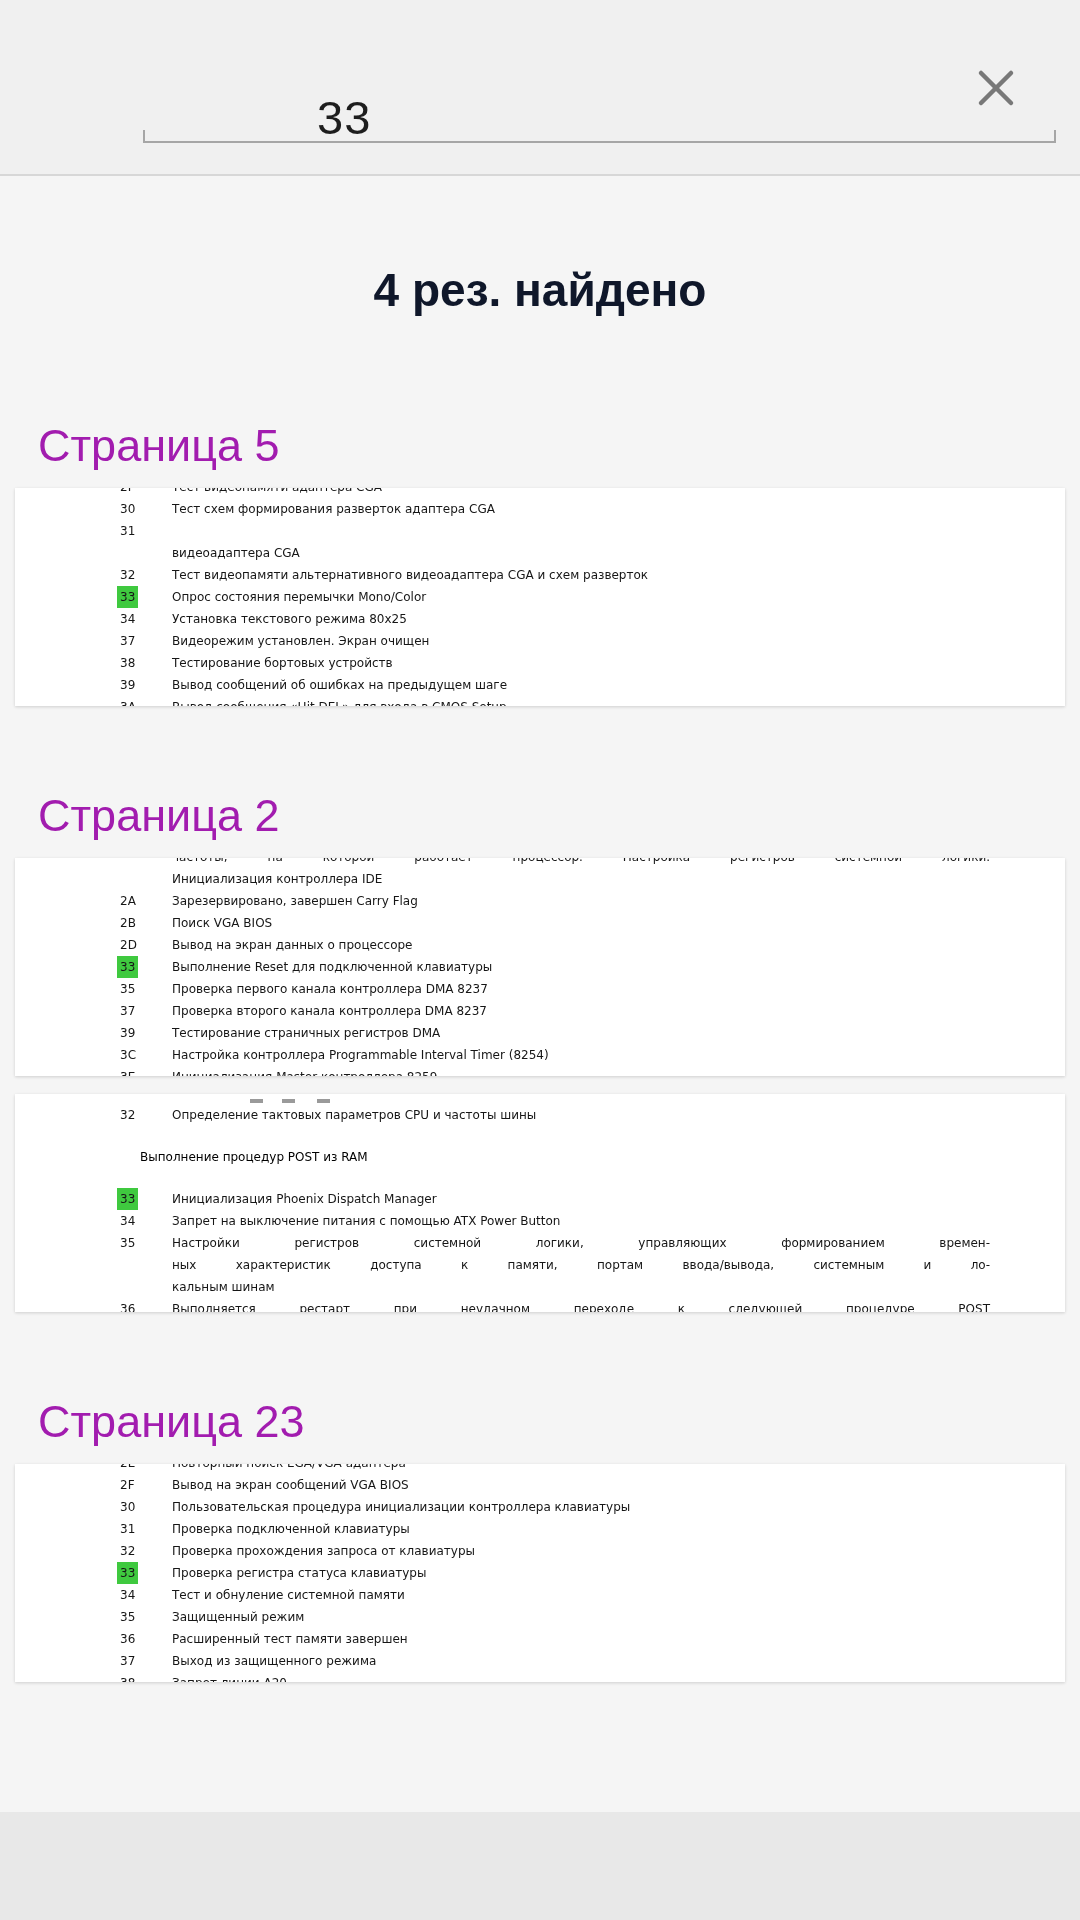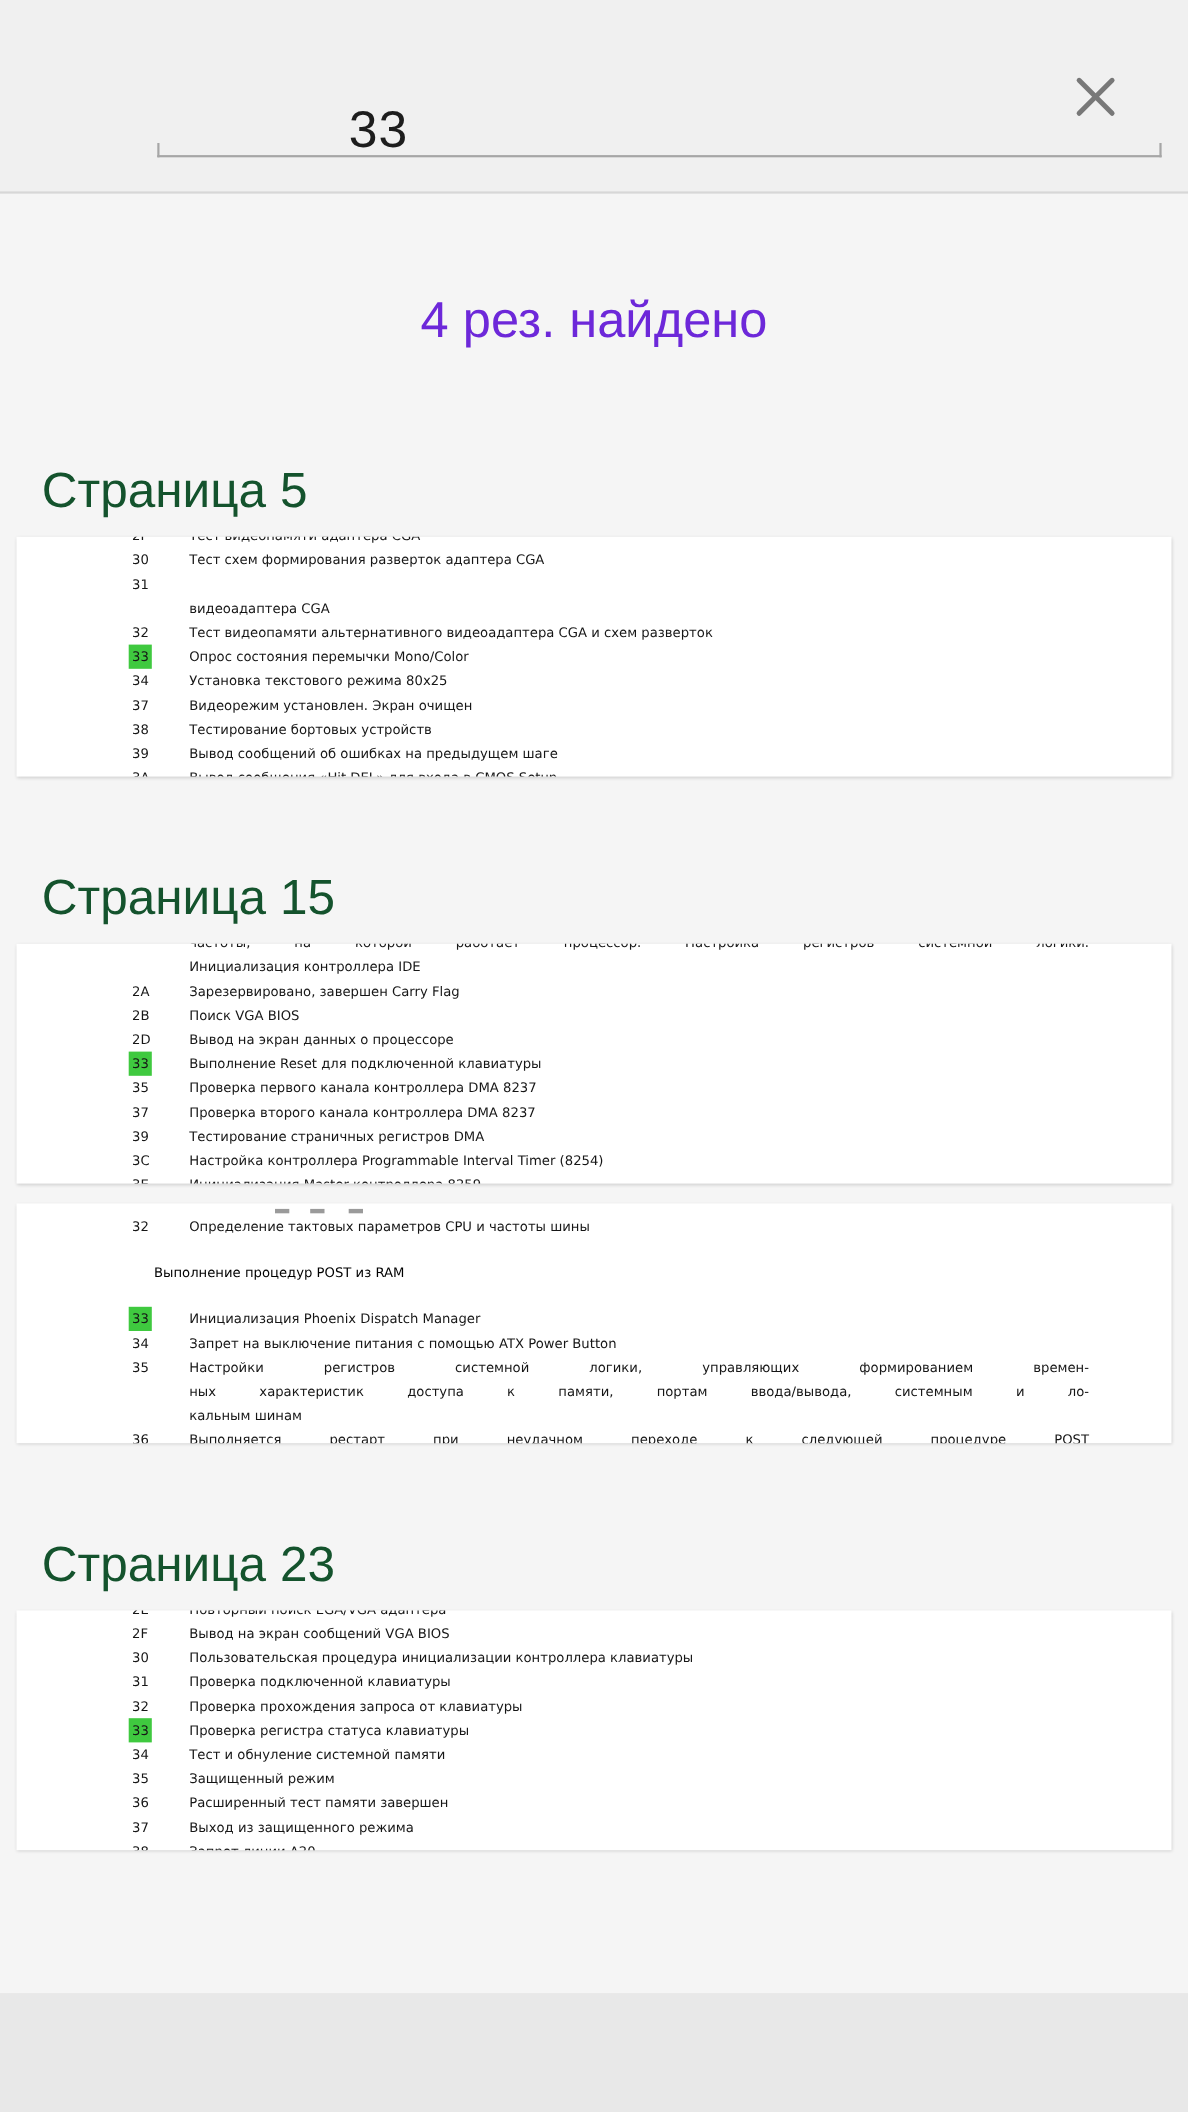--- a/index.html
+++ b/index.html
@@ -21,24 +21,25 @@
   .query {
     position:absolute; left:174px; top:56px; font-size:47px; color:#1d1d1d;
     letter-spacing:1px; line-height:52px;
   }
   .clear-btn {
     position:absolute; left:968px; top:60px; width:56px; height:56px;
     background:none; border:none; cursor:pointer; padding:0;
   }
   
   .found {
-    padding-top:88px; text-align:center; font-size:46px; color:#6d28d9;
+    padding-top:88px; text-align:center; font-size:46px; color:#0f172a;
     line-height:52px;
+    font-weight:bold;
   }
-  .page-title { margin:106px 0 0 38px; font-size:45px; color:#14532d; line-height:48px; }
+  .page-title { margin:106px 0 0 38px; font-size:45px; color:#a21caf; line-height:48px; }
   .result-block ~ .result-block .page-title { margin-top:86px; }
   .card {
     margin:18px 15px 0 15px; height:218px; background:#ffffff; overflow:hidden;
     padding:0 75px 0 105px; box-shadow:0 1px 3px rgba(0,0,0,0.16);
     font-family:"DejaVu Sans", sans-serif; font-size:12px; color:#161616;
     cursor:pointer;
   }
   .card.clip-top .content { margin-top:-12px; }
   .line { position:relative; padding-left:52px; height:22px; line-height:22px; white-space:nowrap; }
   .line.j { white-space:normal; text-align:justify; text-align-last:justify; }
@@ -82,21 +83,21 @@
               <div class="line"><span class="code hl">33</span><span>Опрос состояния перемычки Mono/Color</span></div>
               <div class="line"><span class="code">34</span><span>Установка текстового режима 80x25</span></div>
               <div class="line"><span class="code">37</span><span>Видеорежим установлен. Экран очищен</span></div>
               <div class="line"><span class="code">38</span><span>Тестирование бортовых устройств</span></div>
               <div class="line"><span class="code">39</span><span>Вывод сообщений об ошибках на предыдущем шаге</span></div>
               <div class="line"><span class="code">3A</span><span>Вывод сообщения «Hit DEL» для входа в CMOS Setup</span></div>
             </div>
           </div>
         </div>
         <div class="result-block">
-          <div class="page-title">Страница 15</div>
+          <div class="page-title">Страница 2</div>
           <div class="card clip-top">
             <div class="content">
               <div class="line j"><span class="code"></span><span>частоты, на которой работает процессор. Настройка регистров системной логики.</span></div>
               <div class="line"><span class="code"></span><span>Инициализация контроллера IDE</span></div>
               <div class="line"><span class="code">2A</span><span>Зарезервировано, завершен Carry Flag</span></div>
               <div class="line"><span class="code">2B</span><span>Поиск VGA BIOS</span></div>
               <div class="line"><span class="code">2D</span><span>Вывод на экран данных о процессоре</span></div>
               <div class="line"><span class="code hl">33</span><span>Выполнение Reset для подключенной клавиатуры</span></div>
               <div class="line"><span class="code">35</span><span>Проверка первого канала контроллера DMA 8237</span></div>
               <div class="line"><span class="code">37</span><span>Проверка второго канала контроллера DMA 8237</span></div>

